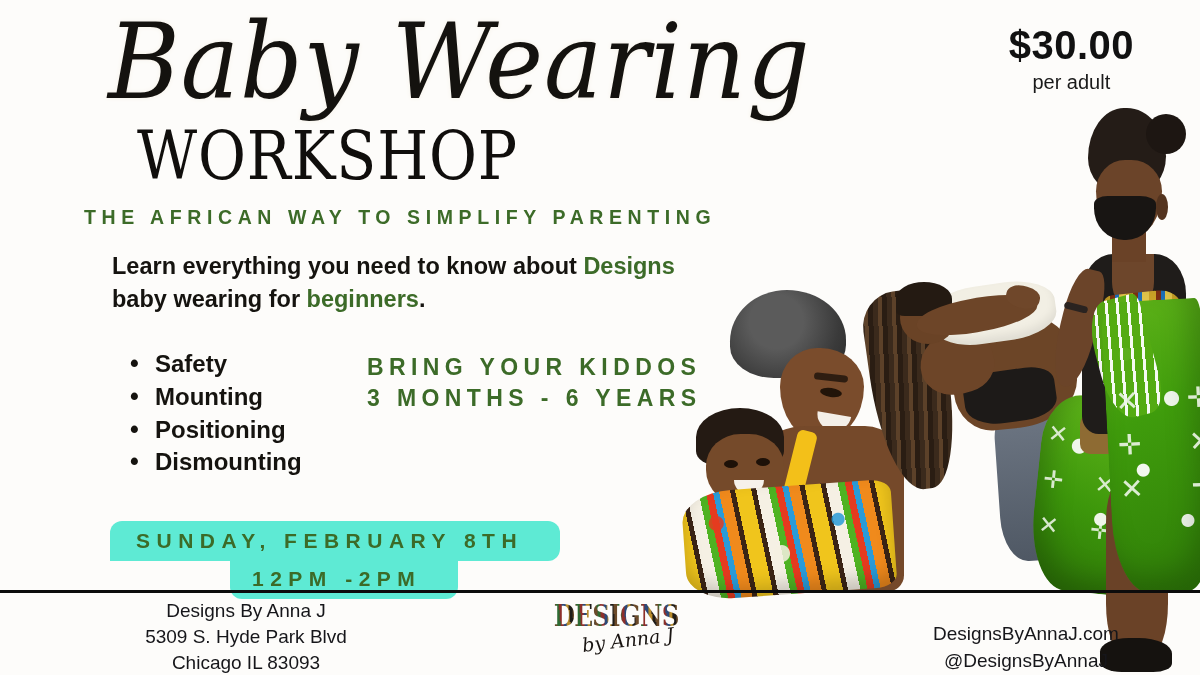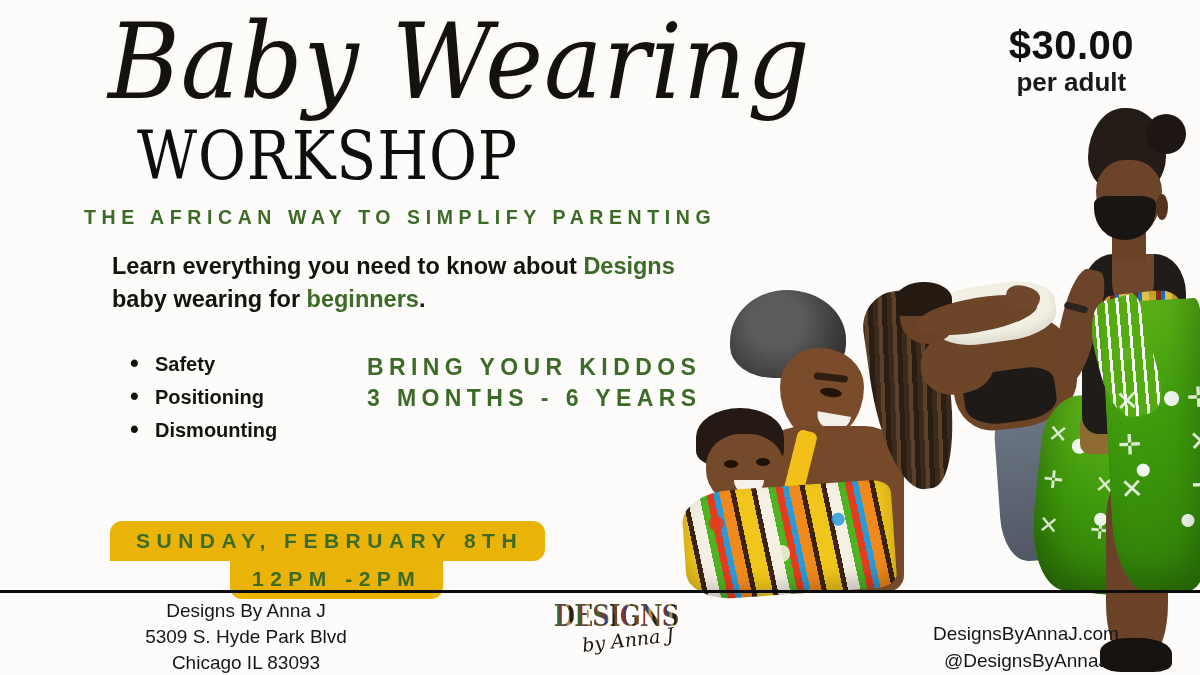--- a/index.html
+++ b/index.html
@@ -212,21 +212,21 @@
     color:#15130f;
   }
   .lead .g { color:#3c6b28; }
 
   ul.bullets {
     position:absolute; left:128px; top:348px;
     list-style:none;
   }
   ul.bullets li {
     position:relative;
-    font-size:20px; font-weight:700; line-height:32.8px;
+    font-size:24px; font-weight:700; line-height:32.8px;
     color:#15130f; padding-left:27px;
   }
   ul.bullets li::before {
     content:"•"; position:absolute; left:2px; top:-1px;
     font-size:25px; line-height:32.8px; color:#15130f;
   }
   ul.bullets li .g { color:#3c6b28; }
 
   .kiddos {
     position:absolute; left:367px; top:352px;
@@ -235,28 +235,28 @@
   }
 
   .price {
     position:absolute; right:66px; top:22px;
     text-align:center;
   }
   .price-amount {
     font-size:40px; font-weight:700; letter-spacing:.5px; color:#111; line-height:46px;
   }
   .price-unit {
-    font-size:26px; font-weight:700; color:#1a1a1a; line-height:28px;
+    font-size:20px; font-weight:400; color:#1a1a1a; line-height:28px;
   }
 
   .datebox { position:absolute; left:110px; top:521px; }
   .date-line {
-    display:table; background:#eab308; color:#3c6b28;
+    display:table; background:#5eead4; color:#3c6b28;
     font-size:21px; font-weight:700; letter-spacing:6.5px;
-    padding:8px 22px 8px 26px; white-space:nowrap;
+    padding:8px 37px 8px 26px; white-space:nowrap;
   }
   .date-line.l1 { border-radius:12px 12px 12px 0; }
   .date-line.l2 { margin-left:120px; margin-top:-2px; border-radius:0 0 12px 12px; padding-left:22px; }
 
   .divider {
     position:absolute; left:0; top:590px; width:1200px; height:3px;
     background:#0c0c0c;
   }
 
   .footer-left {
@@ -352,20 +352,21 @@
 
     <div class="subtitle">THE AFRICAN WAY TO SIMPLIFY PARENTING</div>
 
     <p class="lead">
       <span>Learn everything you need to know about </span><span class="g">Designs</span><br>
       <span>baby wearing for </span><span class="g">beginners</span><span>.</span>
     </p>
 
     <ul class="bullets">
       <li><span>Safety</span></li>
+      <li><span>Mounting</span></li>
       <li><span>Positioning</span></li>
       <li><span>Dismounting</span></li>
     </ul>
 
     <div class="kiddos">
       <div>BRING YOUR KIDDOS</div>
       <div>3 MONTHS - 6 YEARS</div>
     </div>
 
     <div class="price">

